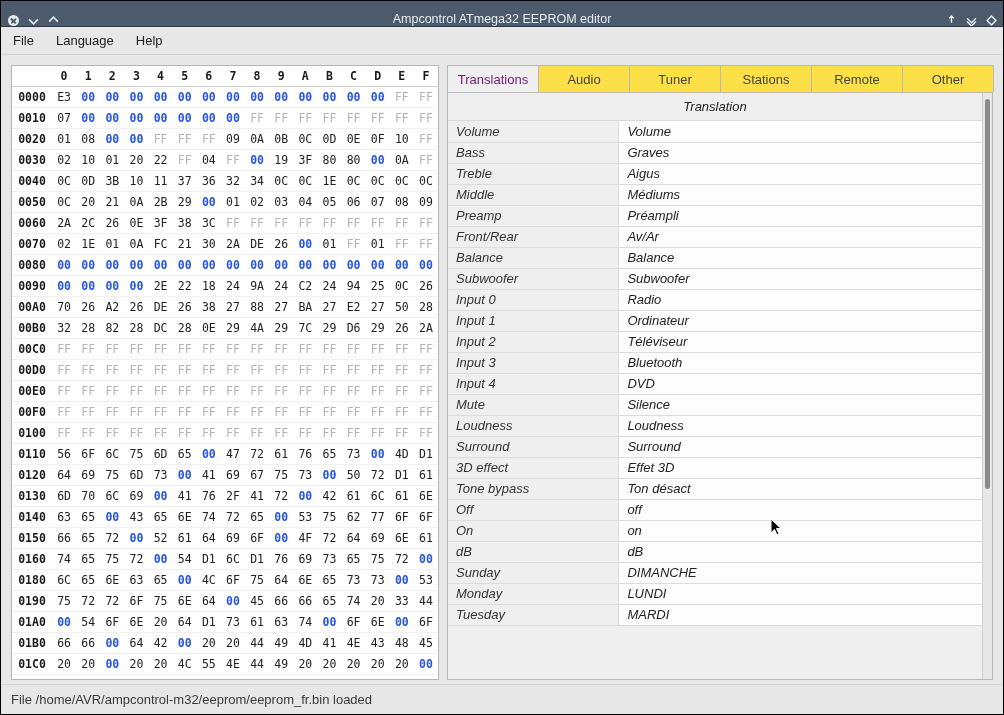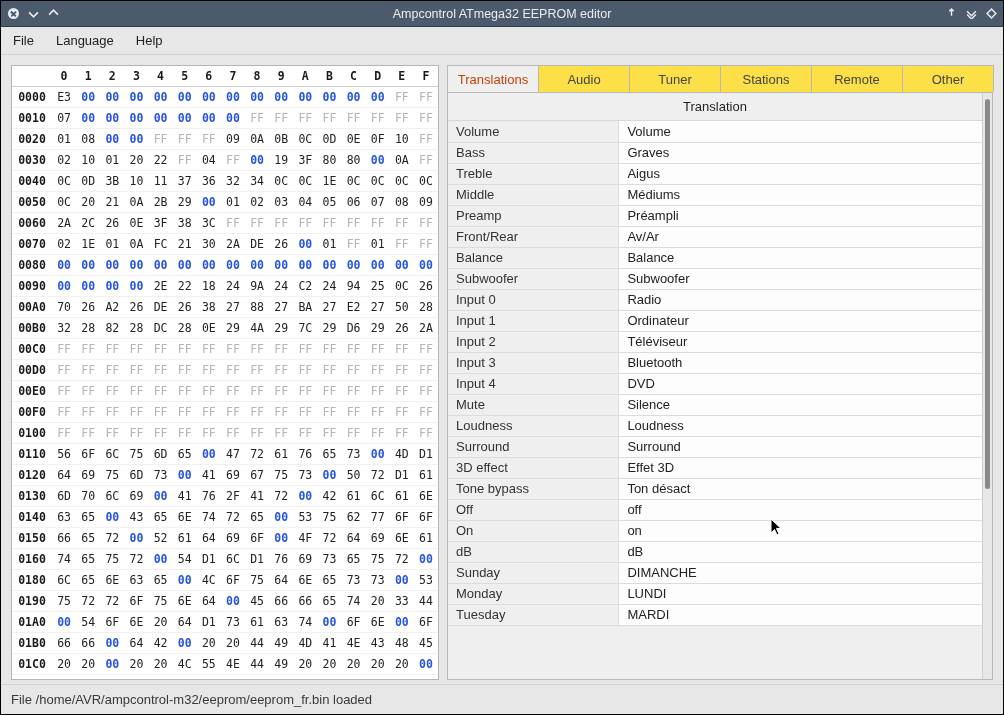--- a/index.html
+++ b/index.html
@@ -13,21 +13,21 @@
     color: #2b2b2b;
     border: 1px solid #000;
   }
   
   .window-frame { display: flex; flex-direction: column; height: 100%; }
   .titlebar {
     background: #4c5b6b;
     color: #e7ecef;
     height: 26px;
     display: flex;
-    align-items: center;
+    align-items: flex-end;
     padding: 0 6px;
     border-bottom: 1px solid #2b3948;
     position: relative;
   }
   .titlebar .left-controls, .titlebar .right-controls { display: flex; align-items: center; gap: 8px; }
   .titlebar .title-text { flex: 1; text-align: center; font-size: 12.5px; color: #e8ecef; }
   .titlebar .ico { width: 12px; height: 12px; display: inline-flex; align-items: center; justify-content: center; }
   .titlebar .circle { width: 11px; height: 11px; border-radius: 50%; background: #e8ecef; position: relative; }
   .titlebar .circle::after { content:""; position:absolute; inset:3px; background:#4c5b6b; border-radius:50%; transform:scale(0); }
   .titlebar .circle.x::before, .titlebar .circle.x::after {
@@ -125,32 +125,33 @@
     font-size: 13px;
     color: #444;
     border: 1px solid #b9b9b9;
     border-bottom: none;
     margin-right: -1px;
     background: #fde047;
     cursor: default;
   }
   .tabs-header .tab.active {
     background: #efefef;
-    color: #c2410c;
+    color: #701a75;
     position: relative;
     z-index: 1;
   }
   .tabs-body {
     flex: 1;
     background: #efefef;
     border: 1px solid #b9b9b9;
     border-top: none;
     overflow: hidden;
     position: relative;
     display: flex;
+    font-style: italic;
   }
   .tabs-body .scroll { flex:1; overflow: hidden; }
   .tabs-body .fake-scrollbar {
     width: 10px;
     background: #e7e7e7;
     border-left: 1px solid #d0d0d0;
     position: relative;
   }
   .tabs-body .fake-scrollbar .thumb {
     position: absolute;

